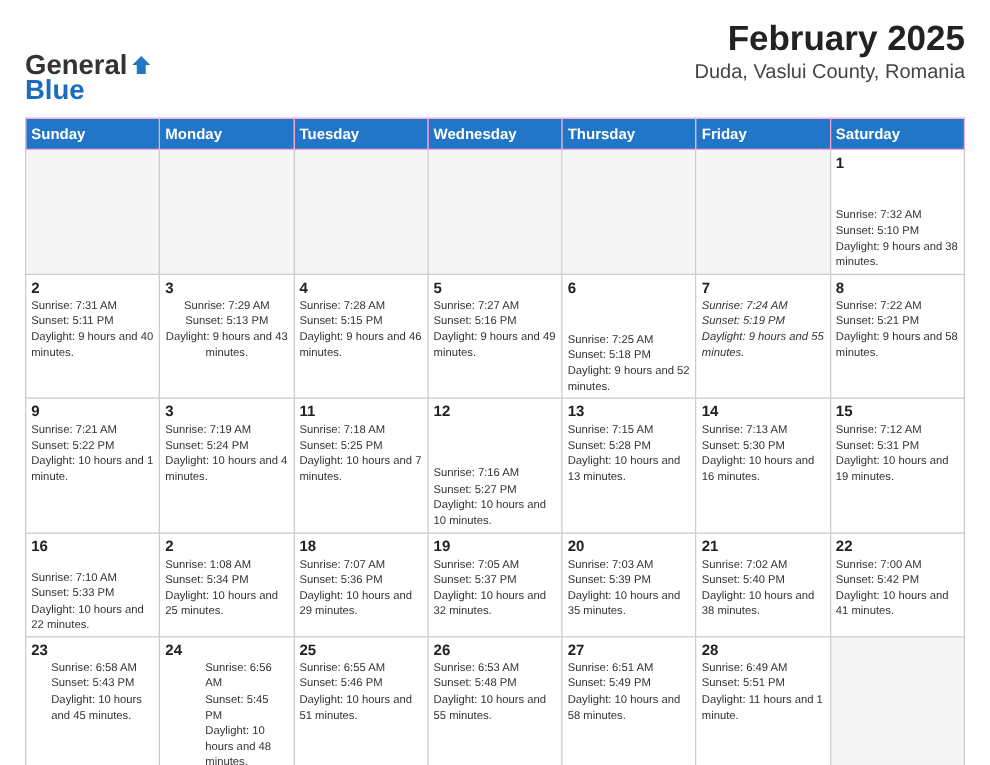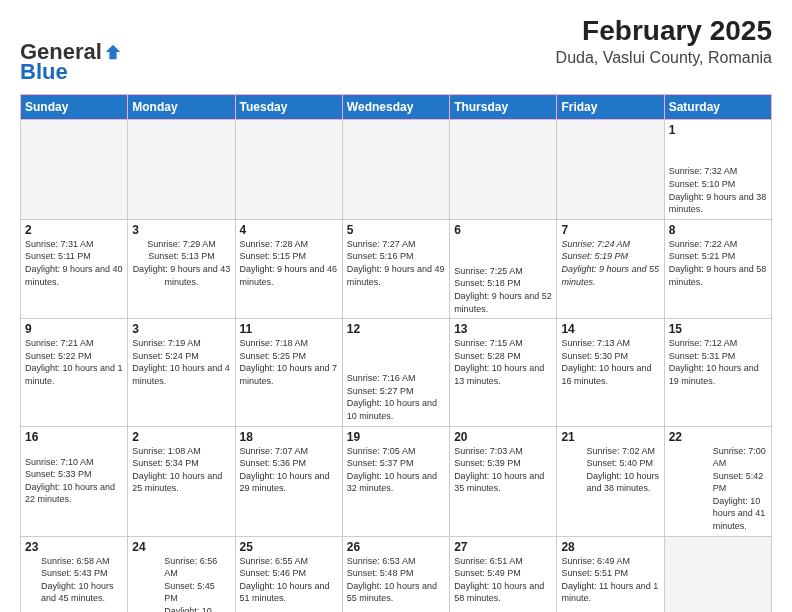--- a/index.html
+++ b/index.html
@@ -255,27 +255,27 @@
 Daylight: 10 hours and 32 minutes.</div>
           </td>
           <td>
             <span class="day-num">20</span>
             <div class="day-info" style="white-space: pre-line;">Sunrise: 7:03 AM
 Sunset: 5:39 PM
 Daylight: 10 hours and 35 minutes.</div>
           </td>
           <td>
             <span class="day-num">21</span>
-            <div class="day-info" style="white-space: pre-line; margin-left: 25px;">Sunrise: 7:02 AM
+            <div class="day-info" style="white-space: pre-line;">Sunrise: 7:02 AM
 Sunset: 5:40 PM
 Daylight: 10 hours and 38 minutes.</div>
           </td>
           <td>
             <span class="day-num">22</span>
-            <div class="day-info" style="white-space: pre-line; margin-left: 44px;">Sunrise: 7:00 AM
+            <div class="day-info" style="white-space: pre-line;">Sunrise: 7:00 AM
 Sunset: 5:42 PM
 Daylight: 10 hours and 41 minutes.</div>
           </td>
         </tr>
         <tr>
           <td>
             <span class="day-num">23</span>
             <div class="day-info" style="white-space: pre-line; margin-left: 16px;">Sunrise: 6:58 AM
 Sunset: 5:43 PM
 Daylight: 10 hours and 45 minutes.</div>

